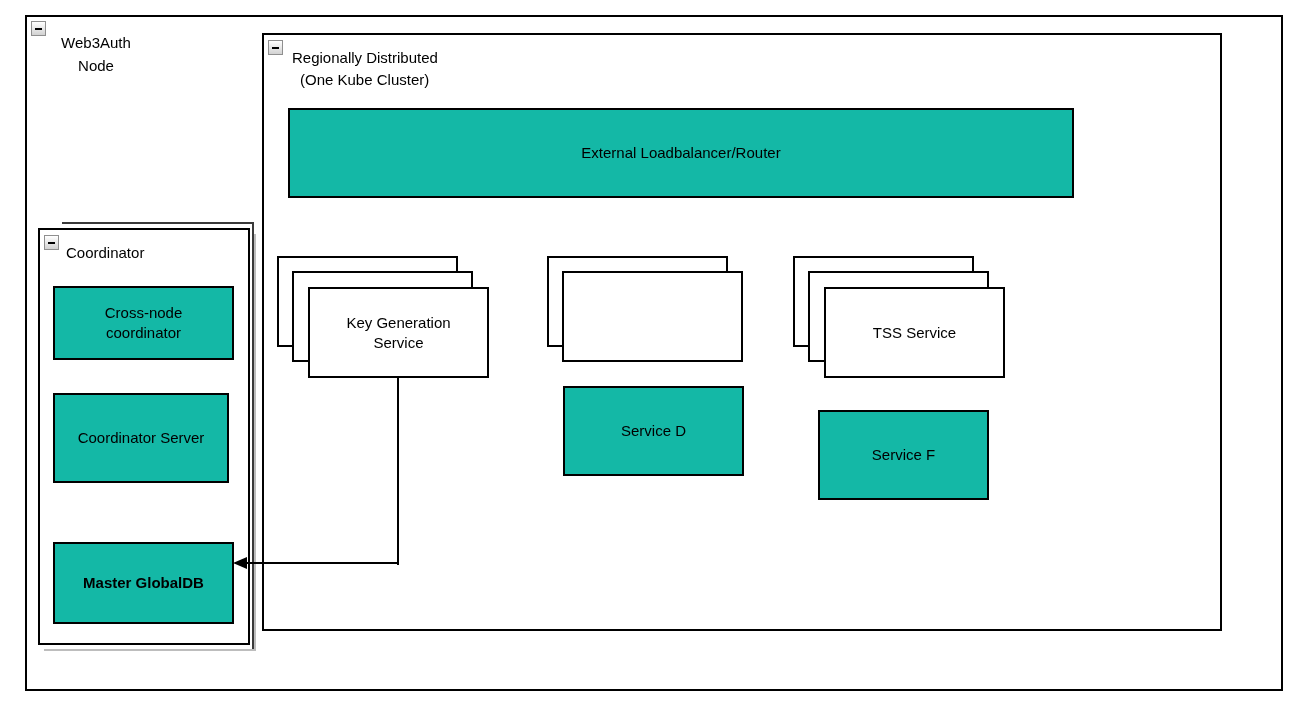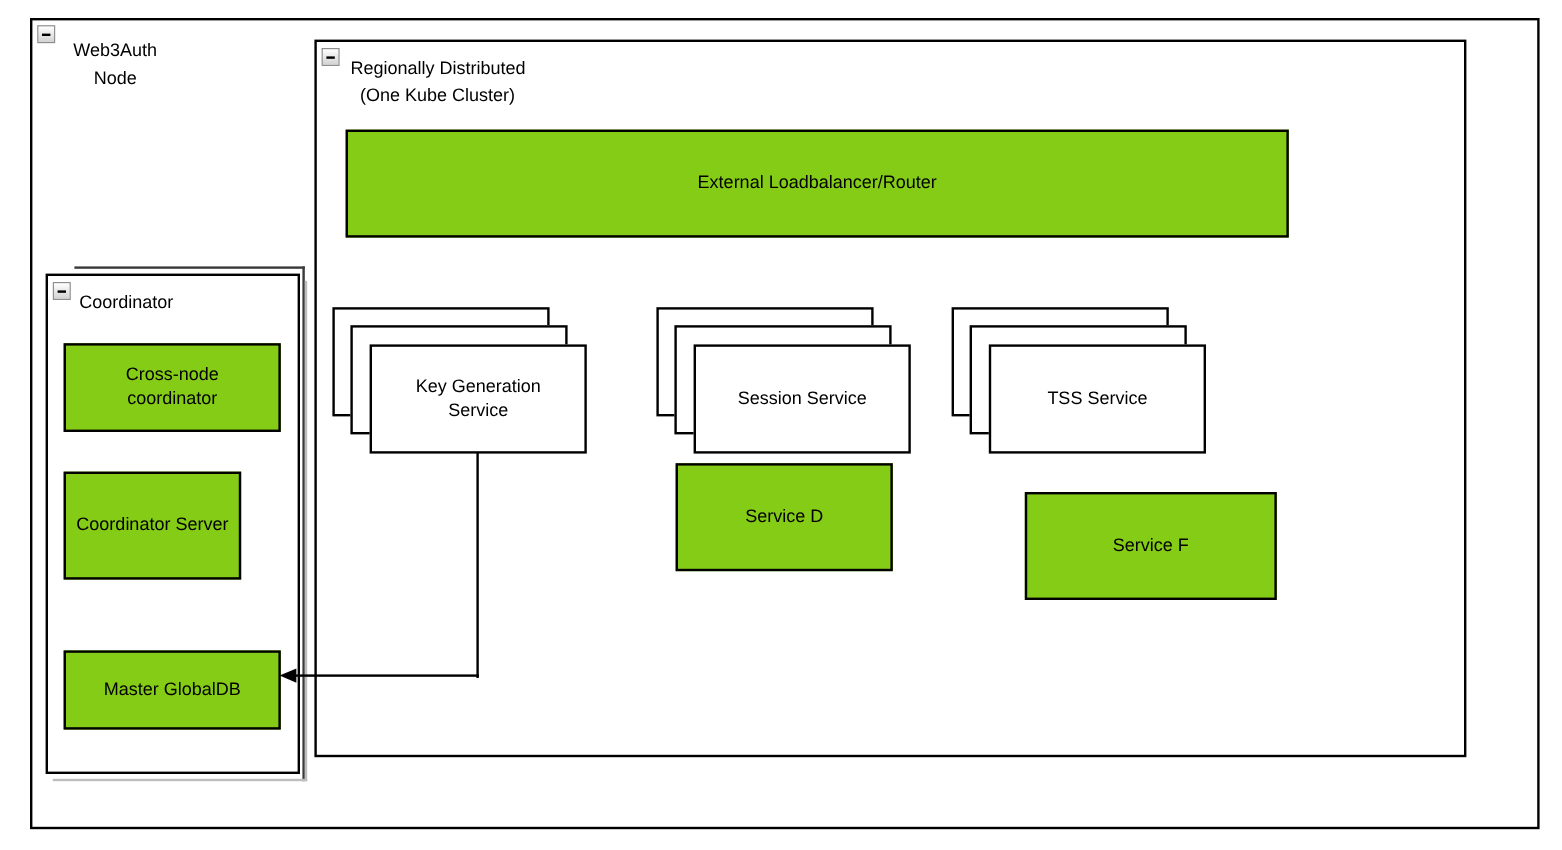--- a/index.html
+++ b/index.html
@@ -11,21 +11,21 @@
     color: #000;
     overflow: hidden;
   }
   .container {
     position: absolute;
     background: #ffffff;
     border: 2px solid #000000;
   }
   .shape {
     position: absolute;
-    background: #84cc16;
+    background: #14b8a6;
     border: 2px solid #000000;
     display: flex;
     align-items: center;
     justify-content: center;
     text-align: center;
     font-size: 15px;
     line-height: 20px;
   }
   .collapse-icon {
     position: absolute;
@@ -108,53 +108,50 @@
   <div class="layer l1"></div>
   <div class="layer l2"></div>
   <div class="layer l3">
     <span>Key Generation Service</span>
   </div>
 </div>
 
 <div class="stack" style="left:547px; top:256px;">
   <div class="layer l1"></div>
   <div class="layer l2"></div>
-  <div class="layer l3">
-    <span>Session Service</span>
-  </div>
 </div>
 
 <div class="stack" style="left:793px; top:256px;border-radius:24px;">
   <div class="layer l1"></div>
   <div class="layer l2"></div>
   <div class="layer l3">
     <span>TSS Service</span>
   </div>
 </div>
 
 <div class="shape" style="left:563px; top:386px; width:181px; height:90px;">
   <span>Service D</span>
 </div>
-<div class="shape" style="left:818px; top:410px; width:210px; height:90px;margin-left:36px;">
+<div class="shape" style="left:818px; top:410px; width:171px; height:90px;">
   <span>Service F</span>
 </div>
 
 <div class="ghost-rect"></div>
 <div class="shadow-rect"></div>
 <div class="container" style="left:38px; top:228px; width:212px; height:417px;"></div>
 <div class="collapse-icon" style="left:44px; top:235px;"></div>
 <div class="group-label" style="left:66px; top:242px;">Coordinator</div>
 
 <div class="shape" style="left:53px; top:286px; width:181px; height:74px;">
   <span style="max-width:120px;">Cross-node coordinator</span>
 </div>
-<div class="shape" style="left:53px; top:393px; width:148px; height:90px;">
+<div class="shape" style="left:53px; top:393px; width:176px; height:90px;">
   <span>Coordinator Server</span>
 </div>
-<div class="shape" style="left:53px; top:542px; width:181px; height:66px;">
+<div class="shape" style="left:53px; top:542px; width:181px; height:82px;font-weight:bold;">
   <span>Master GlobalDB</span>
 </div>
 
 <div>
   <div class="edge-seg" style="left:397px; top:377px; width:2px; height:188px;"></div>
   <div class="edge-seg" style="left:245px; top:562px; width:154px; height:2px;"></div>
   <div class="arrowhead" style="left:233px; top:557px;"></div>
 </div>
 
 </body></html>

